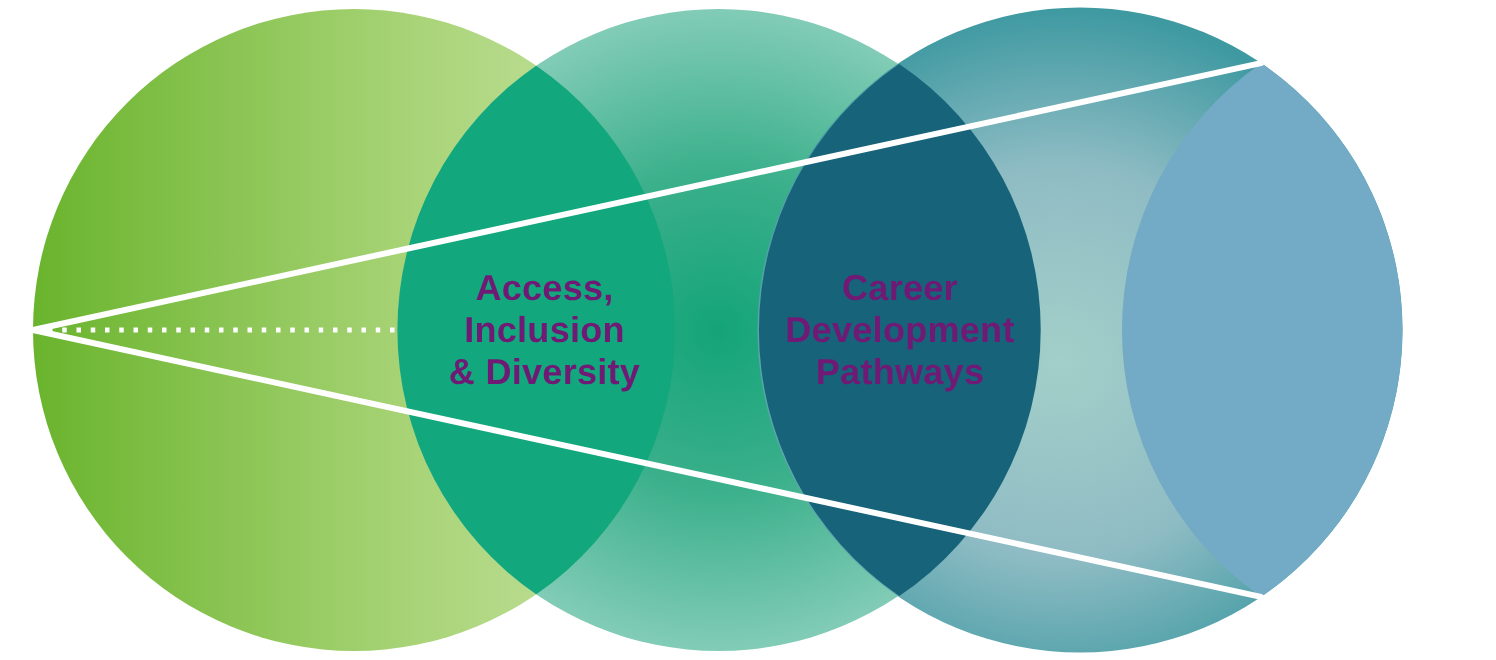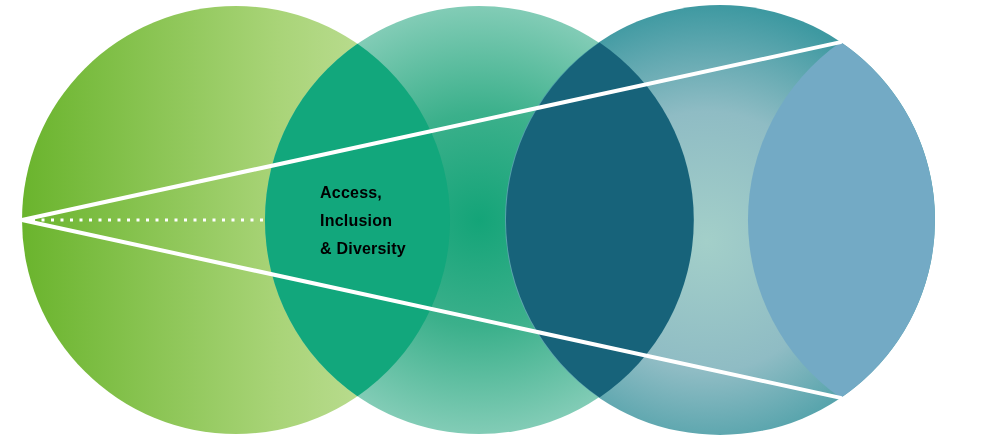--- a/index.html
+++ b/index.html
@@ -17,24 +17,25 @@
   }
   .stage svg {
     position: absolute;
     left: 0;
     top: 0;
     display: block;
   }
   .lens-label {
     position: absolute;
     transform: translate(-50%, -50%);
-    color: #000000;
-    font-size: 16px;
+    color: #701a75;
+    font-size: 24px;
     line-height: 28px;
     font-weight: 700;
+    text-align: center;
     white-space: pre-line;
     letter-spacing: 0.2px;
     user-select: none;
   }
   .label-access { left: 363px; top: 221px; }
   .label-career { left: 600px; top: 221px; }
   .label-focus  { left: 844px; top: 221px; }
 </style>
 </head>
 <body>
@@ -68,13 +69,16 @@
     <path d="M840.7,42.1 A215,215 0 0 1 840.7,397.9 A217,217 0 0 1 840.7,42.1 Z" fill="#73aac5"></path>
 
     <line x1="22" y1="220" x2="840.7" y2="42.1" stroke-width="4" stroke-linecap="round" stroke="#ffffff"></line>
     <line x1="22" y1="220" x2="840.7" y2="397.9" stroke-width="4" stroke-linecap="round" stroke="#ffffff"></line>
     <line x1="32" y1="220" x2="263" y2="220" stroke-width="3.2" stroke-dasharray="3 6.5" stroke="#ffffff"></line>
   </svg>
 
   <div class="lens-label label-access">Access,
 Inclusion
 &amp; Diversity</div>
+  <div class="lens-label label-career">Career
+Development
+Pathways</div>
 </div>
 
 </body></html>

